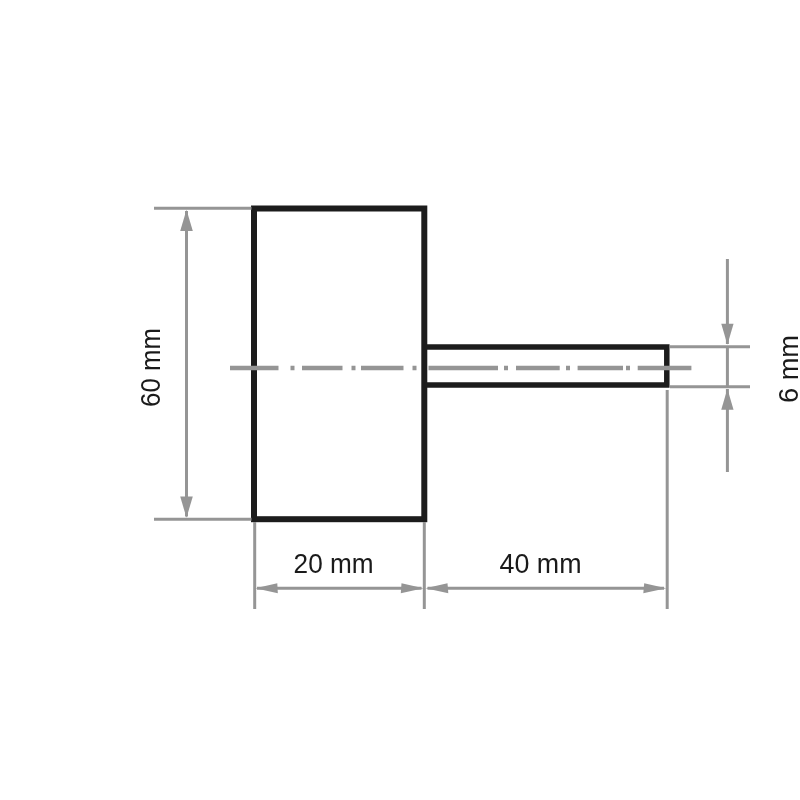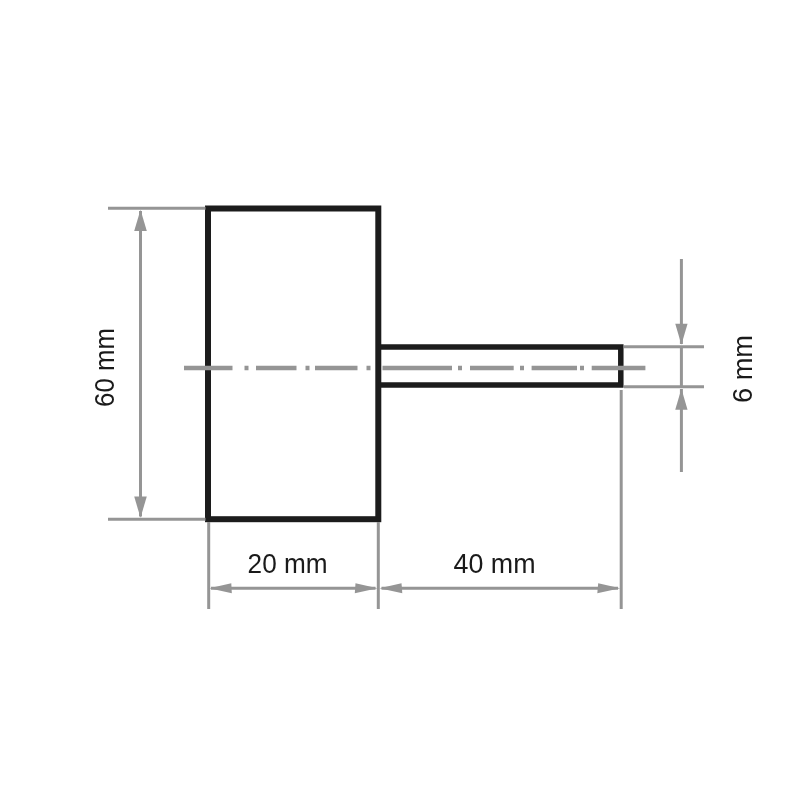--- a/index.html
+++ b/index.html
@@ -1,16 +1,16 @@
 <!DOCTYPE html>
 <html><head>
 <meta charset="utf-8">
 <style>
   html,body{margin:0;padding:0;background:#ffffff;}
-  .wrap{width:720px;height:800px;position:relative;background:#ffffff;}
+  .wrap{width:720px;height:800px;position:relative;background:#ffffff;margin-left:46px;}
   text{font-family:"Liberation Sans",sans-serif;fill:#1a1a1a;}
 </style>
 </head>
 <body>
 <div class="wrap">
 <svg width="800" height="800" viewBox="0 0 800 800" xmlns="http://www.w3.org/2000/svg">
 
   <rect x="0" y="0" width="800" height="800" fill="#ffffff"></rect>
 
   <rect x="208" y="208.5" width="170.3" height="310.7" fill="none" stroke="#1c1c1c" stroke-width="6"></rect>

